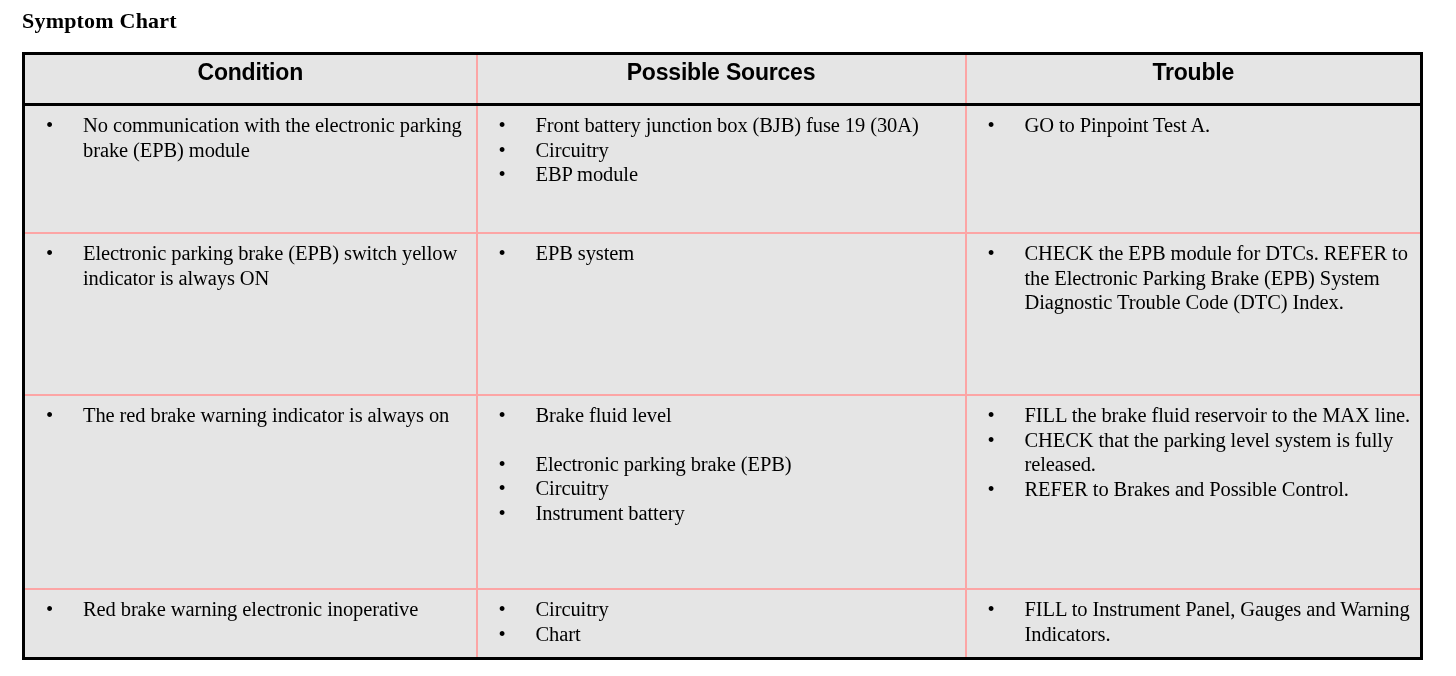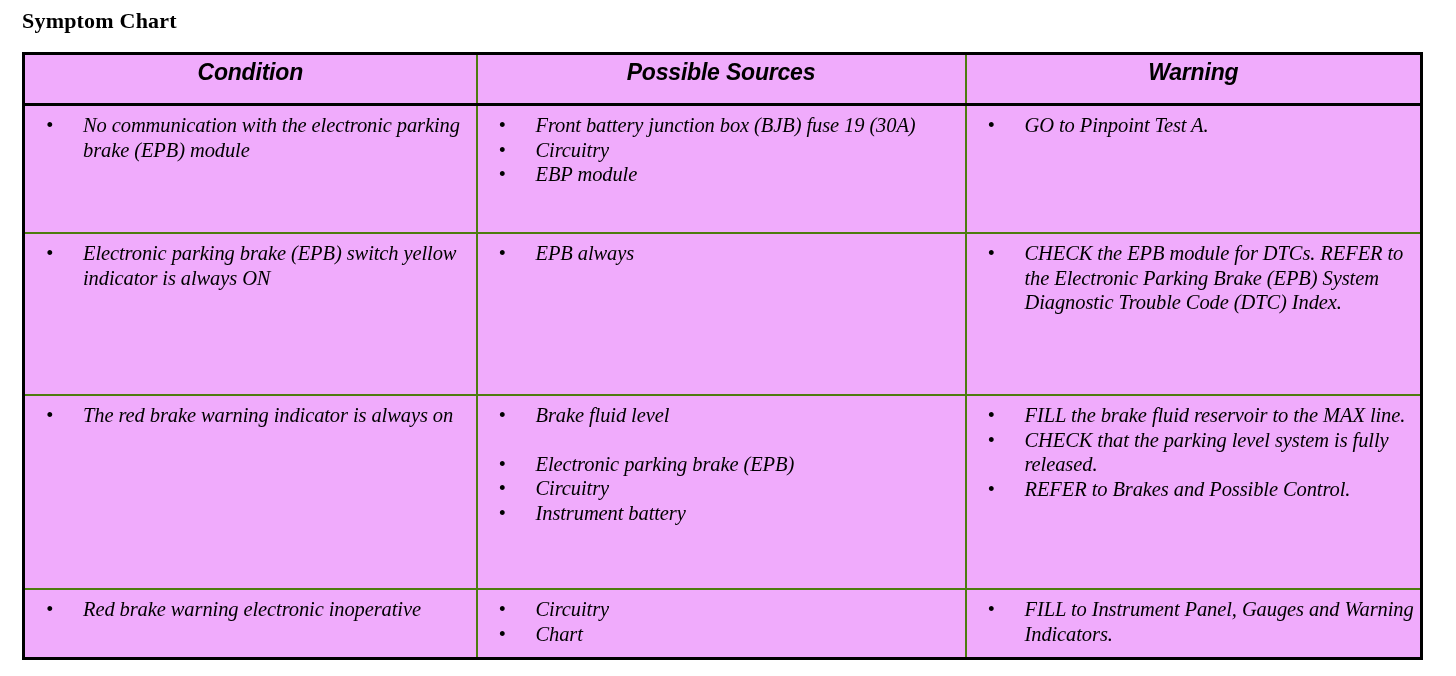--- a/index.html
+++ b/index.html
@@ -44,25 +44,24 @@
     border-collapse: collapse;
     table-layout: fixed;
     border: 3px solid #000;
   }
   .symptom-table col.c-cond   { width: 453px; }
   .symptom-table col.c-src    { width: 489px; }
   .symptom-table col.c-action { width: 456px; }
 
   .symptom-table th,
   .symptom-table td {
-    border: 2px solid #4d7c0f;
+    border: 2px solid #fca5a5;
     vertical-align: top;
     padding: 0;
-    background: #f0abfc;
-    font-style: italic;
+    background: #e5e5e5;
   }
 
   .symptom-table thead th {
     border-bottom: 3px solid #000;
     text-align: center;
     font-family: "Liberation Sans", "DejaVu Sans", sans-serif;
     font-weight: bold;
     font-size: 23px;
     line-height: 26px;
     height: 39px;
@@ -113,21 +112,21 @@
   <table class="symptom-table">
     <colgroup>
       <col class="c-cond">
       <col class="c-src">
       <col class="c-action">
     </colgroup>
     <thead>
       <tr>
         <th>Condition</th>
         <th>Possible Sources</th>
-        <th>Warning</th>
+        <th>Trouble</th>
       </tr>
     </thead>
     <tbody>
       <tr class="row-1">
         <td>
           <ul class="cell-list">
               <li>
                 <span class="bullet">•</span>
                 <span class="cell-text">No communication with the electronic parking brake (EPB) module</span>
               </li>
@@ -164,21 +163,21 @@
               <li>
                 <span class="bullet">•</span>
                 <span class="cell-text">Electronic parking brake (EPB) switch yellow indicator is always ON</span>
               </li>
             </ul>
         </td>
         <td>
           <ul class="cell-list">
               <li>
                 <span class="bullet">•</span>
-                <span class="cell-text">EPB always</span>
+                <span class="cell-text">EPB system</span>
               </li>
             </ul>
         </td>
         <td>
           <ul class="cell-list">
               <li>
                 <span class="bullet">•</span>
                 <span class="cell-text">CHECK the EPB module for DTCs. REFER to the Electronic Parking Brake (EPB) System Diagnostic Trouble Code (DTC) Index.</span>
               </li>
             </ul>

